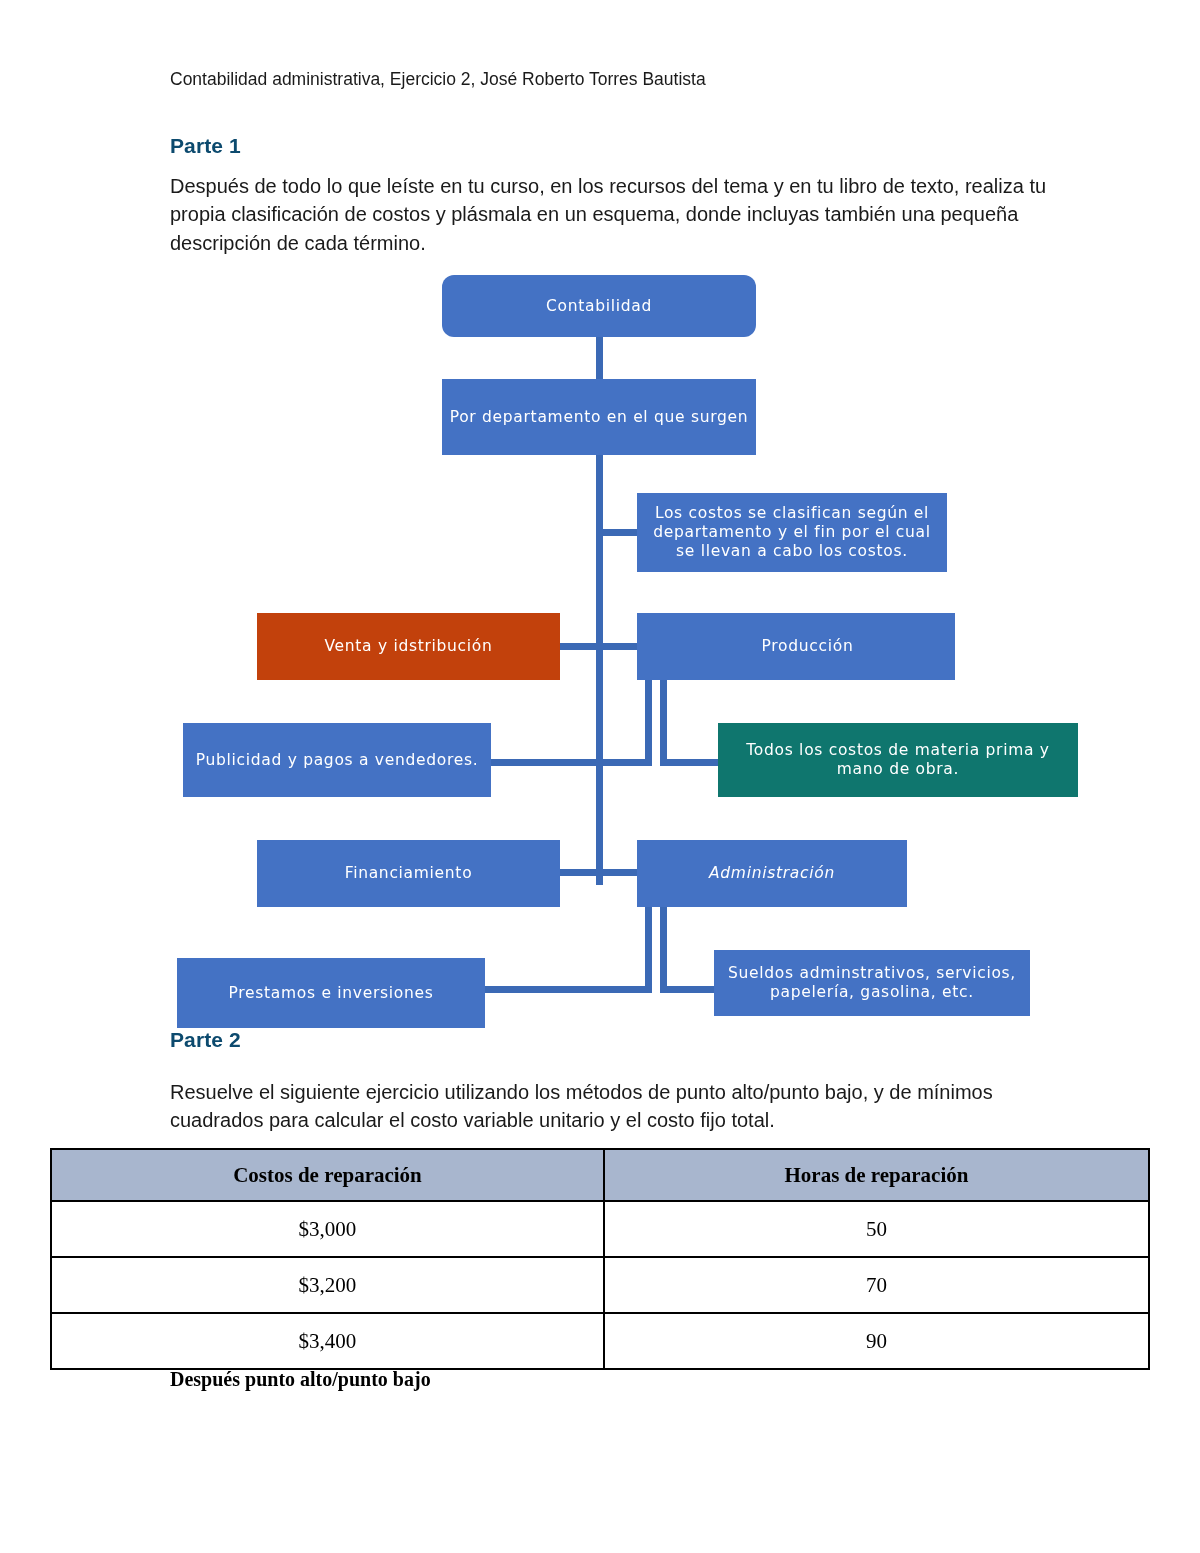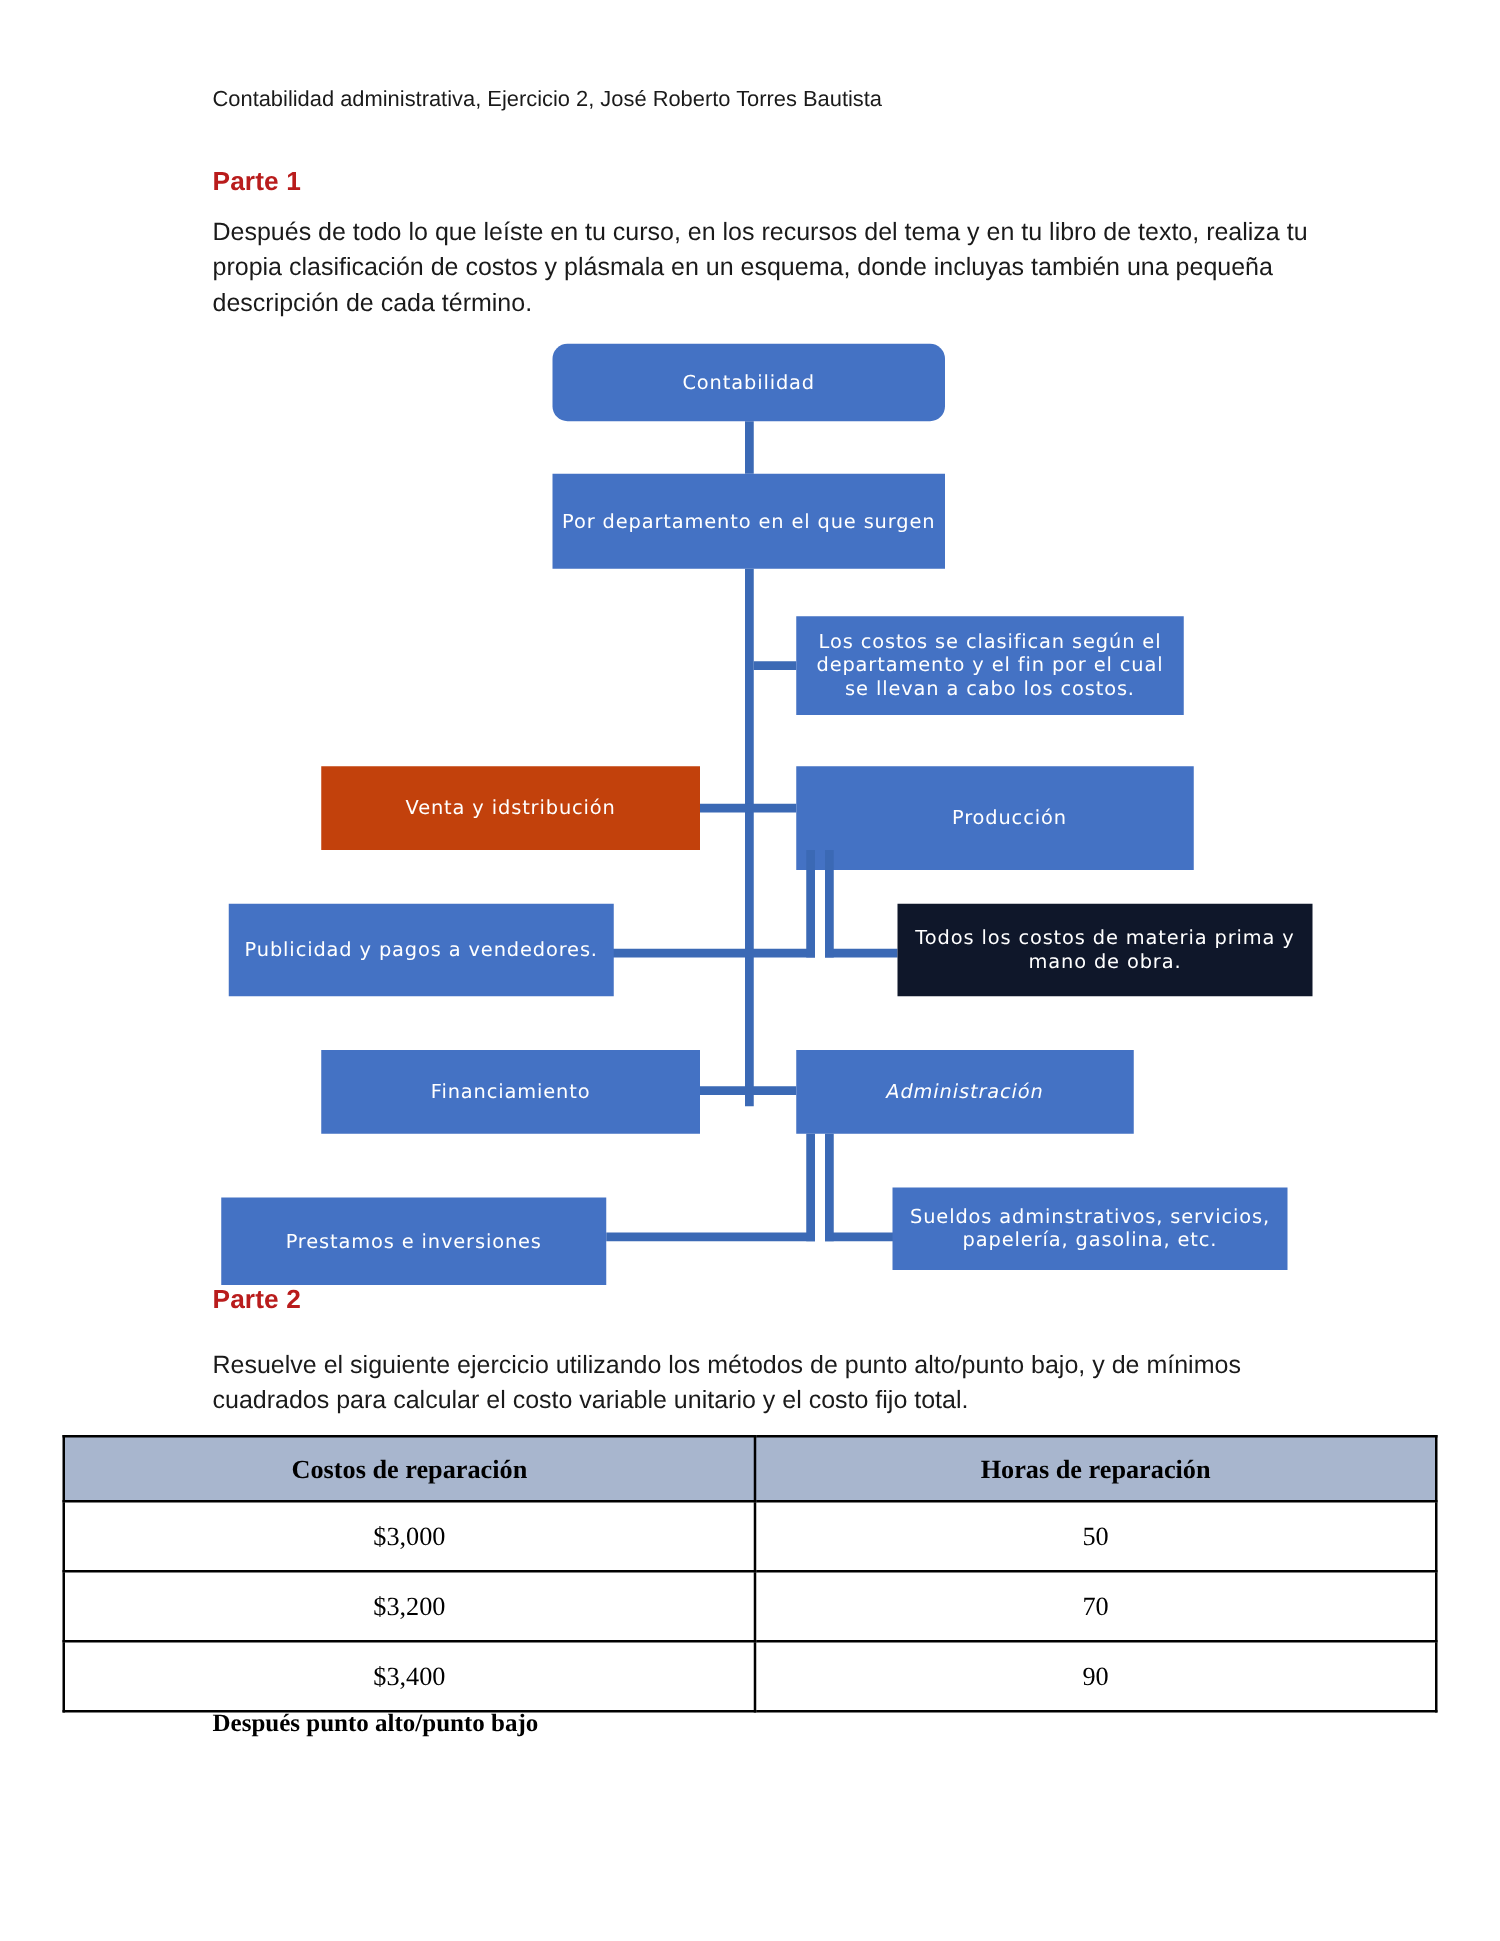--- a/index.html
+++ b/index.html
@@ -27,21 +27,21 @@
     color: #1a1a1a;
     white-space: nowrap;
   }
 
   
   .part-heading {
     position: absolute;
     left: 170px;
     font-size: 21px;
     font-weight: bold;
-    color: #b91c1c;
+    color: #0c4a6e;
     letter-spacing: 0.1px;
   }
   .part-para {
     position: absolute;
     left: 170px;
     width: 890px;
     font-size: 20px;
     line-height: 1.42;
     color: #1a1a1a;
   }
@@ -154,34 +154,34 @@
     <span>Los costos se clasifican según el departamento y el fin por el cual se llevan a cabo los costos.</span>
   </div>
 
   <div class="conn" style="left: 560px; top: 643px; width: 40px; height: 7px; background: rgb(59, 105, 181);"></div>
   <div class="conn" style="left: 600px; top: 643px; width: 37px; height: 7px; background: rgb(59, 105, 181);"></div>
 
   <div class="node" style="left: 257px; top: 613px; width: 303px; height: 67px; background: #c2410c;">
     <span>Venta y idstribución</span>
   </div>
 
-  <div class="node" style="left: 637px; top: 613px; width: 318px; height: 83px; background: rgb(68, 114, 196); padding-left: 29px;">
+  <div class="node" style="left: 637px; top: 613px; width: 318px; height: 67px; background: rgb(68, 114, 196); padding-left: 29px;">
     <span>Producción</span>
   </div>
 
   <div class="elbow" style="left:485px; top:680px; width:167px; height:86px; border-left:none;
               border-right:7px solid #3b69b5; border-bottom:7px solid #3b69b5;"></div>
 
   <div class="node" style="left: 183px; top: 723px; width: 308px; height: 74px; background: rgb(68, 114, 196);">
     <span>Publicidad y pagos a vendedores.</span>
   </div>
 
   <div class="elbow" style="left:660px; top:680px; width:58px; height:86px;"></div>
 
-  <div class="node" style="left: 718px; top: 723px; width: 332px; height: 74px; background: #0f172a;">
+  <div class="node" style="left: 718px; top: 723px; width: 360px; height: 74px; background: #0f766e;">
     <span>Todos los costos de materia prima y mano de obra.</span>
   </div>
 
   <div class="conn" style="left: 560px; top: 869px; width: 40px; height: 7px; background: rgb(59, 105, 181);"></div>
   <div class="conn" style="left: 600px; top: 869px; width: 37px; height: 7px; background: rgb(59, 105, 181);"></div>
 
   <div class="node" style="left: 257px; top: 840px; width: 303px; height: 67px; background: rgb(68, 114, 196);">
     <span>Financiamiento</span>
   </div>
 

